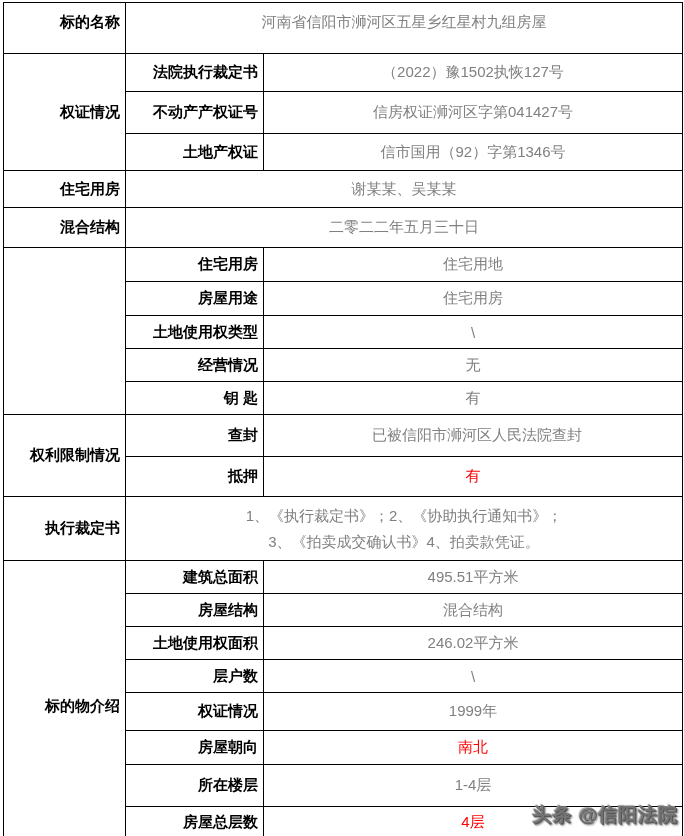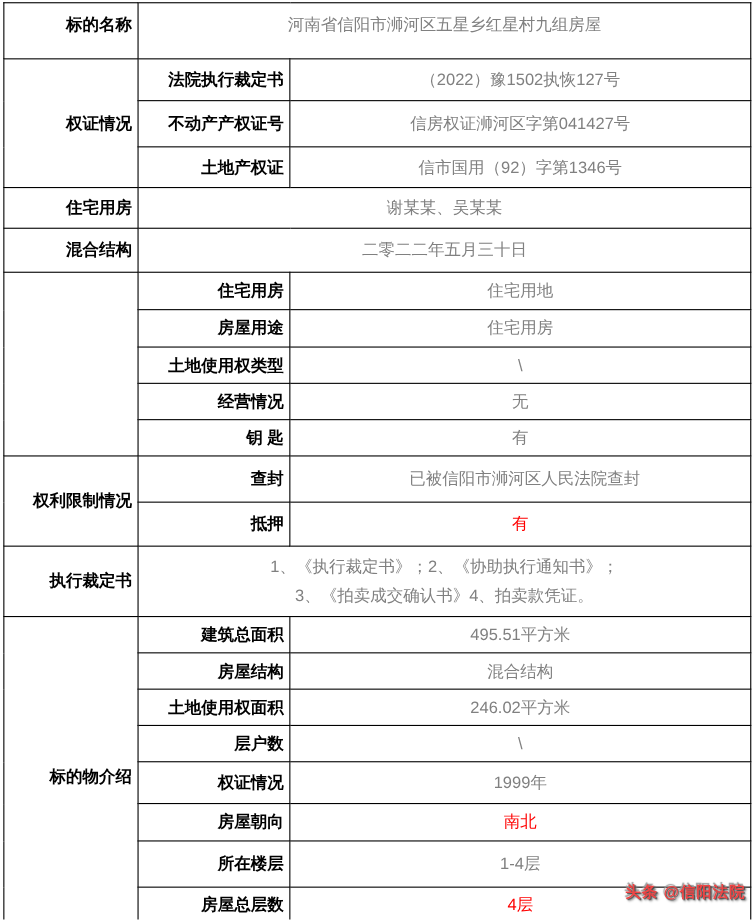--- a/index.html
+++ b/index.html
@@ -44,24 +44,24 @@
     color:var(--value);
   }
   td.val.red{color:var(--red);}
   td.val.indent{padding-left:13px;}
   tr.toprow td{vertical-align:top;padding-top:10px;}
   td.intro-lbl{padding-top:120px;}
   td.doclist{line-height:26px;}
   .watermark{
     position:absolute;
     top:802px;right:6px;
-    font-size:14px;
+    font-size:19px;
     font-weight:bold;
     letter-spacing:1px;
-    color:#ef4444;
+    color:#737373;
     text-shadow:1px 1px 1px #4a4a4a,-1px -1px 1px #9a9a9a,2px 2px 2px #8a8a8a;
     white-space:nowrap;
   }
 </style>
 </head>
 <body>
 
 <table class="prop">
   <colgroup>
     <col style="width:122px">

